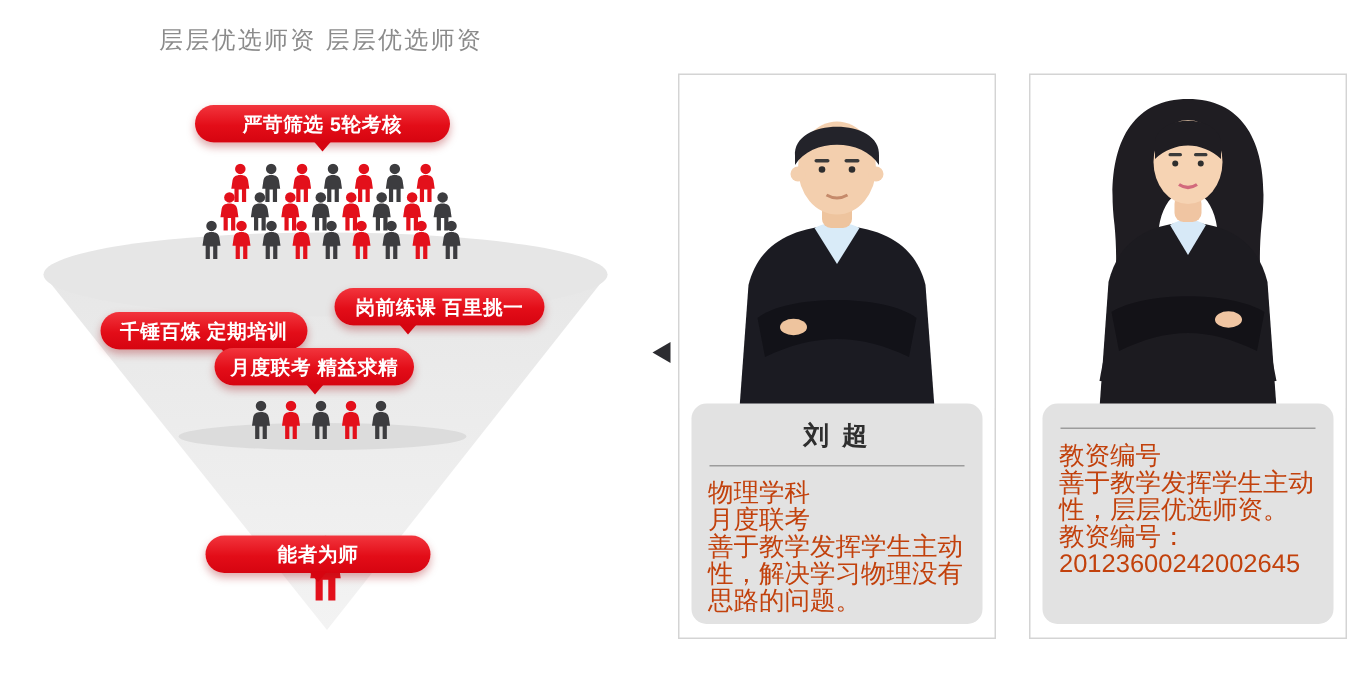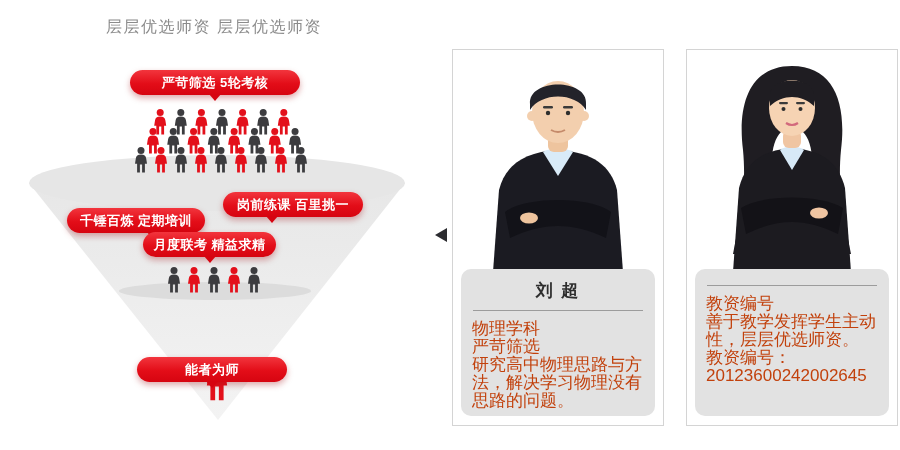--- a/index.html
+++ b/index.html
@@ -150,22 +150,22 @@
       <path d="M98 80 Q105 84 112 80" stroke="#c58a6a" stroke-width="2" fill="none"></path>
 
       <path d="M52 162 C72 146 138 146 158 162 L153 188 C120 172 90 172 57 188 Z" fill="#121218"></path>
       <ellipse cx="76" cy="168" rx="9" ry="5.5" fill="#eec49e"></ellipse>
     </svg>
   </div>
   <div class="info-panel">
     <div class="teacher-name">刘 超</div>
     <hr class="divider">
     <div class="info-line">物理学科</div>
-    <div class="info-line">严苛筛选</div>
-    <div class="info-line">研究高中物理思路与方法，解决学习物理没有思路的问题。</div>
+    <div class="info-line">月度联考</div>
+    <div class="info-line">善于教学发挥学生主动性，解决学习物理没有思路的问题。</div>
   </div>
 </div>
 
 <div class="teacher-card" id="card-2">
   <div class="photo">
     <svg width="210" height="222" viewBox="0 0 210 222">
       <rect width="210" height="222" fill="#ffffff"></rect>
 
       <path d="M105 16 C64 16 50 52 56 100 C60 142 52 172 46 204 L88 206 L85 118 C84 100 88 88 94 82 L116 82 C122 88 126 100 125 118 L122 206 L164 204 C158 172 150 142 154 100 C160 52 146 16 105 16 Z" fill="#1f1d22"></path>
 

